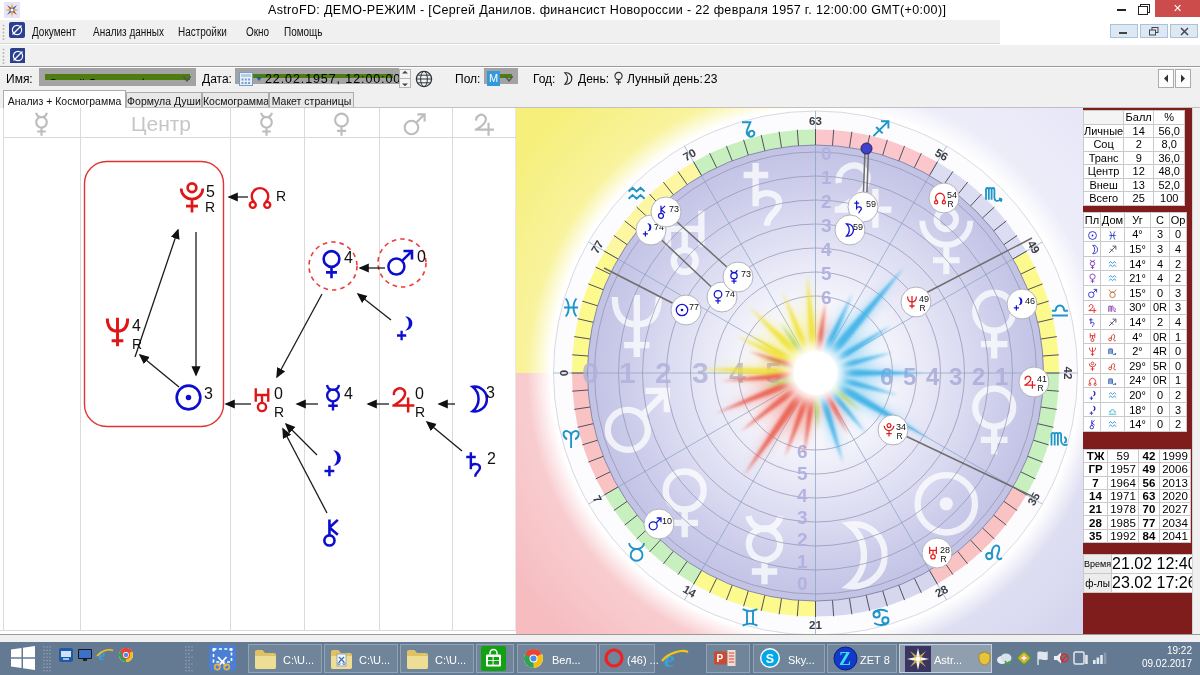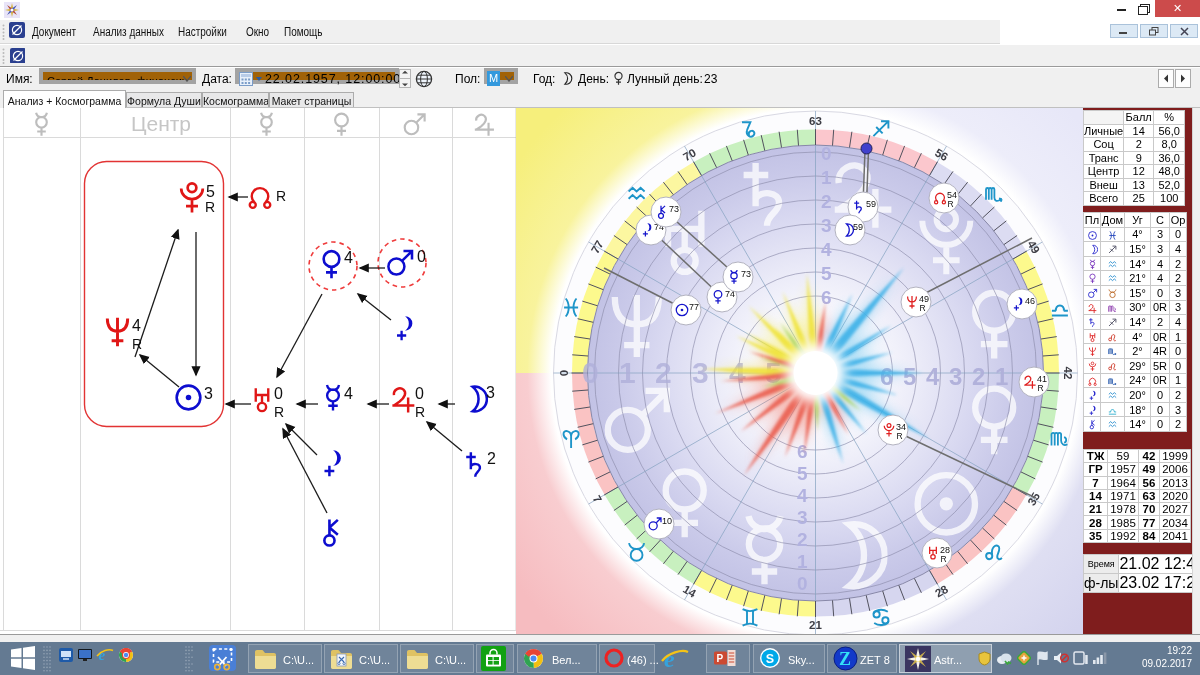--- a/index.html
+++ b/index.html
@@ -7,21 +7,21 @@
 .abs{position:absolute}
 #titlebar{position:absolute;left:0;top:0;width:1200px;height:20px;background:#fff}
 #title-text{position:absolute;left:268px;top:3px;font-size:12.5px;letter-spacing:0.35px;color:#000;white-space:nowrap}
 #btn-close{position:absolute;right:0;top:0;width:45px;height:17px;background:#cc4b4b;color:#fff;text-align:center;font-size:11px;line-height:16px}
 #btn-min{position:absolute;left:1117px;top:9px;width:9px;height:2px;background:#222}
 #menubar{position:absolute;left:0;top:20px;width:1000px;height:24px;background:#f0f0f0;border-bottom:1px solid #d8d8d8}
 .menuitem{position:absolute;top:5px;font-size:12px;color:#111;transform:scaleX(0.83);transform-origin:0 0;white-space:nowrap}
 #toolbar{position:absolute;left:0;top:45px;width:1200px;height:22px;background:#f0f0f0;border-bottom:1px solid #9a9a9a}
 #formrow{position:absolute;left:0;top:68px;width:1200px;height:22px;background:#f0f0f0}
 .flabel{position:absolute;top:4px;font-size:12px;color:#000}
-.fbox{position:absolute;top:0px;height:16px;background:#a16207;border:4px solid #a3a3a3;font-size:11px}
+.fbox{position:absolute;top:0px;height:16px;background:#4d7c0f;border:6px solid #a3a3a3;font-size:11px}
 #tabsrow{position:absolute;left:0;top:90px;width:1200px;height:18px;background:#f0f0f0}
 .tab{position:absolute;top:2px;height:16px;background:#e8e8e9;border:1px solid #acacac;border-bottom:none;font-size:10.5px;text-align:center;color:#111;padding-top:2px;white-space:nowrap;overflow:hidden}
 .tab.active{top:0;height:18px;background:#fff;z-index:2;padding-top:4px}
 #content{position:absolute;left:0;top:108px;width:1200px;height:526px;background:#fff}
 #taskbar{position:absolute;left:0;top:642px;width:1200px;height:33px;background:#647a92}
 #winedge{position:absolute;left:0;top:634px;width:1200px;height:8px;background:#f0f0f0;border-top:1px solid #9a9a9a}
 .tbtn{position:absolute;top:2px;height:29px;background:rgba(255,255,255,0.08);border:1px solid rgba(255,255,255,0.25);color:#fff;font-size:11px}
 .tbtn .lbl{position:absolute;left:34px;top:9px;white-space:nowrap}
 .traytxt{position:absolute;color:#fff;font-size:10px;text-align:right}
 .rp{position:absolute;border-collapse:collapse;font-size:11px;color:#000;table-layout:fixed}
@@ -29,20 +29,21 @@
 .rp td.lb{background:#fff}
 .rp td.b{font-weight:bold}
 #t2 td{height:14.6px;font-size:11px}
 #t3 td{height:13.3px;font-size:11.5px}
 #t4 td{height:12px;font-size:16px}
 #t2 svg{vertical-align:middle}
 </style>
 </head>
 <body>
 <div id="titlebar">
+  <div id="title-text">AstroFD: ДЕМО-РЕЖИМ - [Сергей Данилов. финансист Новороссии - 22 февраля 1957 г. 12:00:00 GMT(+0:00)]</div>
   <svg class="abs" style="left:4px;top:2px" width="16" height="16">
       <use href="#ico-astro"></use>
     </svg>
   <div id="btn-min"></div>
   <svg class="abs" style="left:1138px;top:4px" width="12" height="11">
       <rect x="2.5" y="0.5" width="9" height="8" fill="#fff" stroke="#222"></rect>
       <rect x="0.5" y="2.5" width="9" height="8" fill="#fff" stroke="#222"></rect>
     </svg>
   <div id="btn-close">✕</div>
 </div>
@@ -831,21 +832,21 @@
           </tr>
     </tbody>
       </table>
     <table class="rp" style="left:0;top:446px" id="t4">
       <tbody>
           <tr>
             <td style="width:33px;background:#ececec;font-size:9px">Время</td>
             <td style="width:76px">21.02 12:40:00</td>
           </tr>
       <tr>
-            <td style="background:#ececec;font-size:14px">ф-лы</td>
+            <td style="background:#ececec;font-size:10px">ф-лы</td>
             <td>23.02 17:26:59</td>
           </tr>
     </tbody>
       </table>
   </div>
   <div class="abs" style="left:1192px;top:0;width:8px;height:526px;background:#f0f0f0;border-left:1px solid #d5d5d5"></div>
 </div>
 <div id="winedge"></div>
 <div id="taskbar">
   <svg class="abs" style="left:11px;top:4px" width="24" height="24" viewBox="0 0 24 24">

